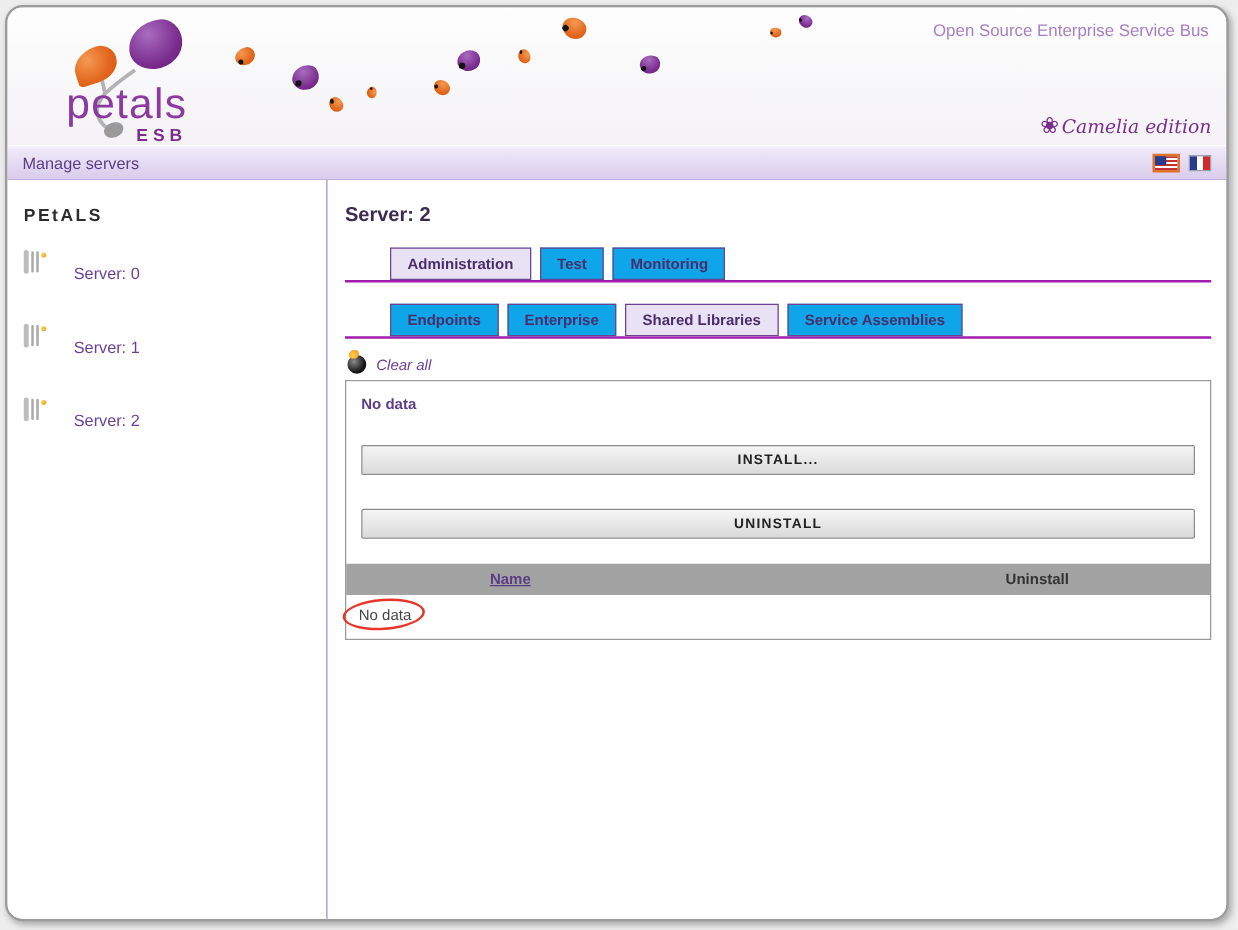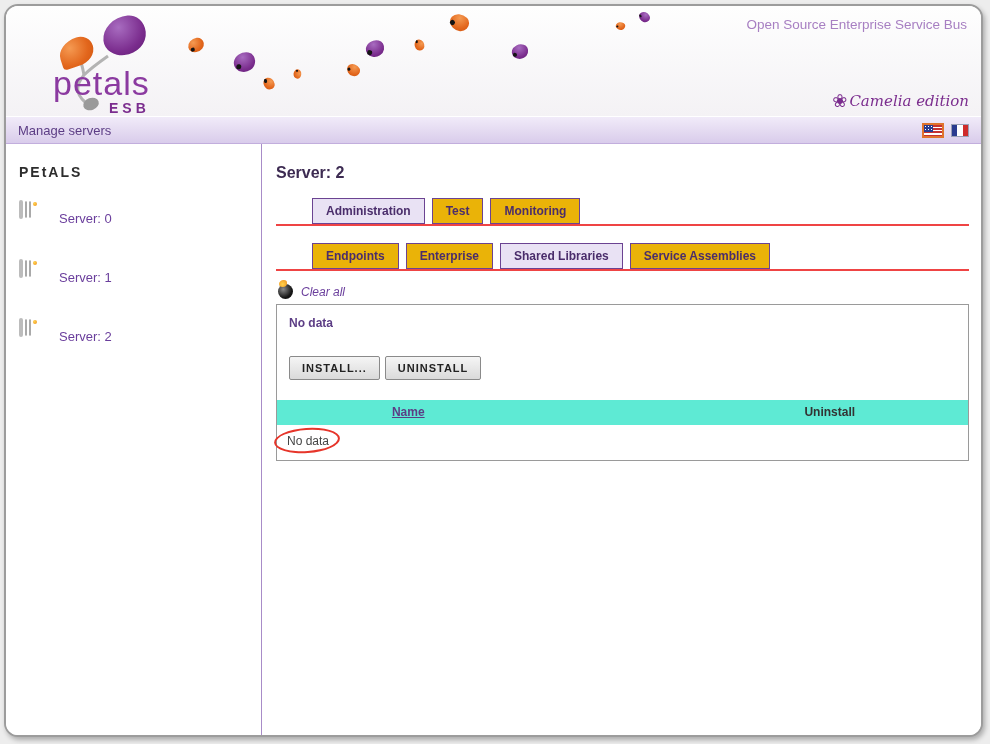--- a/index.html
+++ b/index.html
@@ -60,42 +60,42 @@
   .computer { width:28px; height:33px; position:relative; flex:0 0 28px; }
   .monitor { width:26px; height:19px; border:2px solid #bcbcbc; border-radius:2px; background:linear-gradient(155deg,#a9cdf4 0%,#5d8fe0 40%,#1e56c8 100%); box-shadow:inset 0 1px 1px rgba(255,255,255,.7);}
   .cpu-bar { width:22px; height:4px; background:linear-gradient(#f2f2f2,#cfcfcf); border:1px solid #a9a9a9; margin:1px 0 0 2px; border-radius:1px; }
   .cpu-bar.b2 { position:relative; }
   .cpu-bar.b2::after { content:""; position:absolute; left:3px; top:0px; width:4px; height:4px;
            background:radial-gradient(circle at 35% 35%, #ffd34d, #ef8f1c); border-radius:50%; }
 
   .main { flex:1; padding:12px 12px 0 14px; position:relative; }
   .page-title { font-size:16px; font-weight:bold; color:#3d2b52; margin:8px 0 16px; }
 
-  .tabrow { display:flex; align-items:flex-end; gap:7px; padding-left:36px; border-bottom:2px solid #ef4444; }
+  .tabrow { display:flex; align-items:flex-end; gap:7px; padding-left:36px; border-bottom:2px solid #a21caf; }
   .tabrow.sub { margin-top:17px; }
-  .tab { border:1px solid #6b4392; background:#eab308; padding:5px 13px; font-size:12px; font-weight:bold;
+  .tab { border:1px solid #6b4392; background:#0ea5e9; padding:5px 13px; font-size:12px; font-weight:bold;
          color:#4a2d6b; cursor:pointer; white-space:nowrap; }
   .tab.active { background:#e9e2f4; }
 
   .clear-all { display:flex; align-items:center; gap:8px; margin:13px 0 5px 2px; color:#6a3e9c;
                font-size:12px; cursor:pointer; width:90px;font-style:italic; }
   .bomb { width:15px; height:15px; border-radius:50%; position:relative; flex:0 0 15px;
           background:radial-gradient(circle at 35% 35%, #8a8a8a, #151515 62%); }
   .bomb::before { content:""; position:absolute; top:-4px; left:1px; width:8px; height:7px;
           background:radial-gradient(circle at 45% 60%, #ffd34d, #ef8f1c); border-radius:60% 40% 55% 45%; }
 
   .panel { border:1px solid #9a9a9a; background:#fff; }
   .panel-msg { font-size:12px; font-weight:bold; color:#5c3d85; padding:11px 12px 0; }
-  .btn-row { display:flex; gap:5px; margin:26px 12px 20px; }
+  .btn-row { display:flex; gap:27px; margin:26px 12px 20px;flex-direction:column; }
   .btn { background:linear-gradient(#f5f5f5,#dadada); border:1px solid #8a8a8a; border-radius:2px;
          font-family:"Liberation Sans", sans-serif; font-weight:bold; font-size:11px; letter-spacing:1px;
          color:#222; padding:5px 12px; cursor:pointer; }
 
   table.data { width:100%; border-collapse:collapse; font-size:12px; }
-  table.data thead tr { background:#5eead4; }
+  table.data thead tr { background:#a3a3a3; }
   table.data th { font-weight:bold; padding:5px 0 6px; text-align:center; }
   th.col-name { width:38%; }
   th.col-name span { color:#5c3d85; text-decoration:underline; cursor:pointer; }
   th.col-spacer { width:22%; }
   th.col-uninstall { width:40%; color:#333; }
   td.empty-cell { padding:9px 10px 12px; color:#454545; }
   .nodata-wrap { position:relative; display:inline-block; }
   .red-ellipse { position:absolute; left:-13px; top:-6px; width:66px; height:25px;
                  border:2px solid #e6352a; border-radius:50%; transform:rotate(-4deg); }
 </style>

